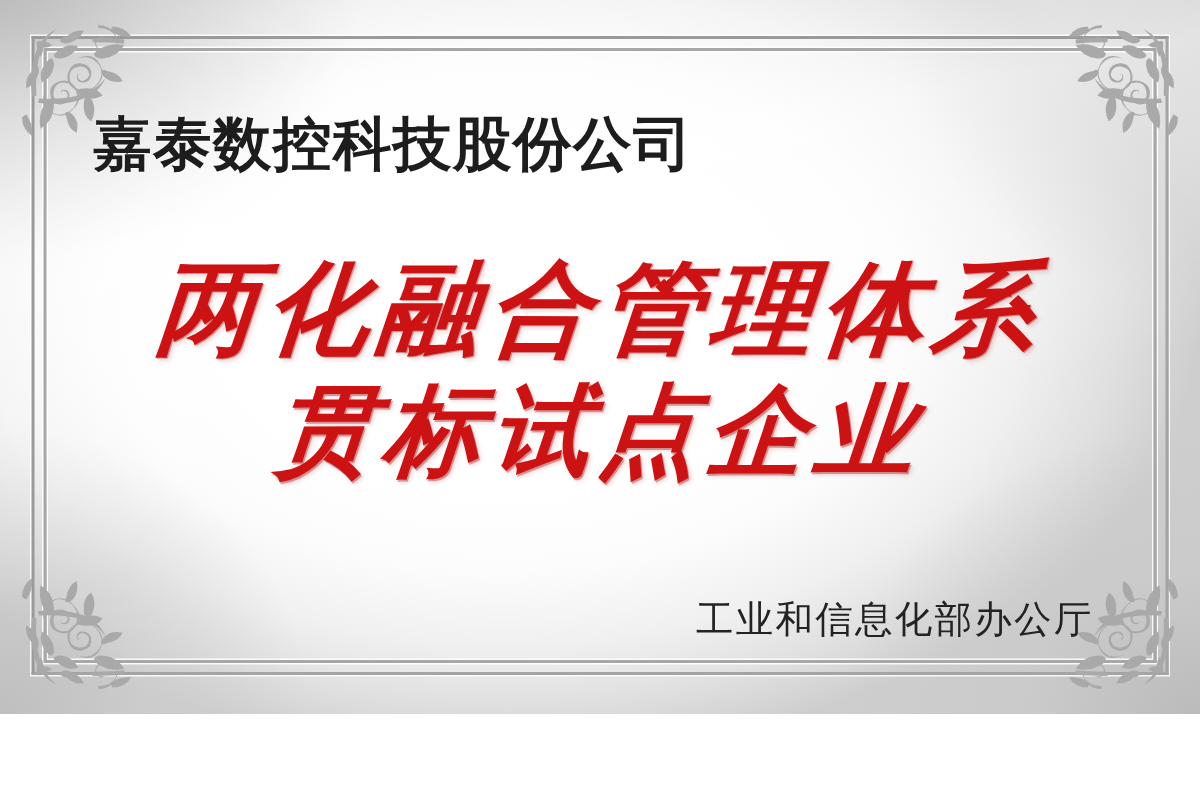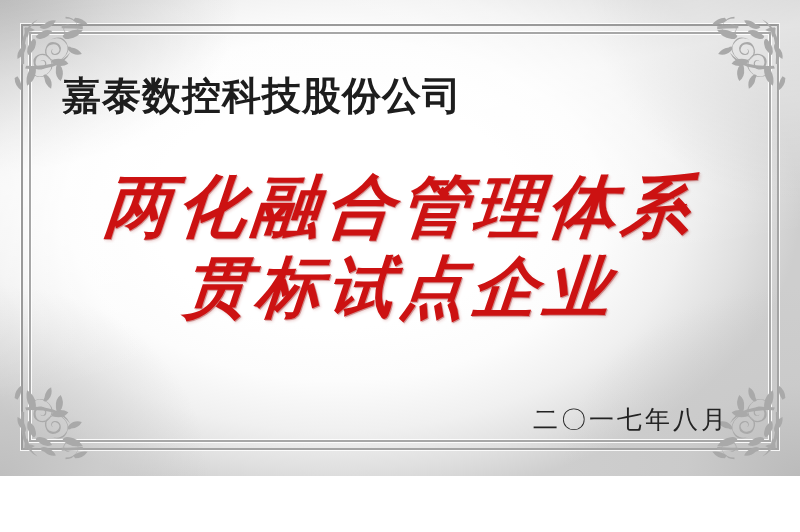--- a/index.html
+++ b/index.html
@@ -293,16 +293,16 @@
   </div>
 
   <div class="company-name">嘉泰数控科技股份公司</div>
 
   <div class="award-lines">
     <div class="award-line award-line-1">两化融合管理体系</div>
     <div class="award-line award-line-2">贯标试点企业</div>
   </div>
 
   <div class="issuer-block">
-    <div class="issuer-date">二〇一七年八月</div>
+    <div class="issuer-name">工业和信息化部办公厅</div>
   </div>
 
 </div>
 
 </body></html>

